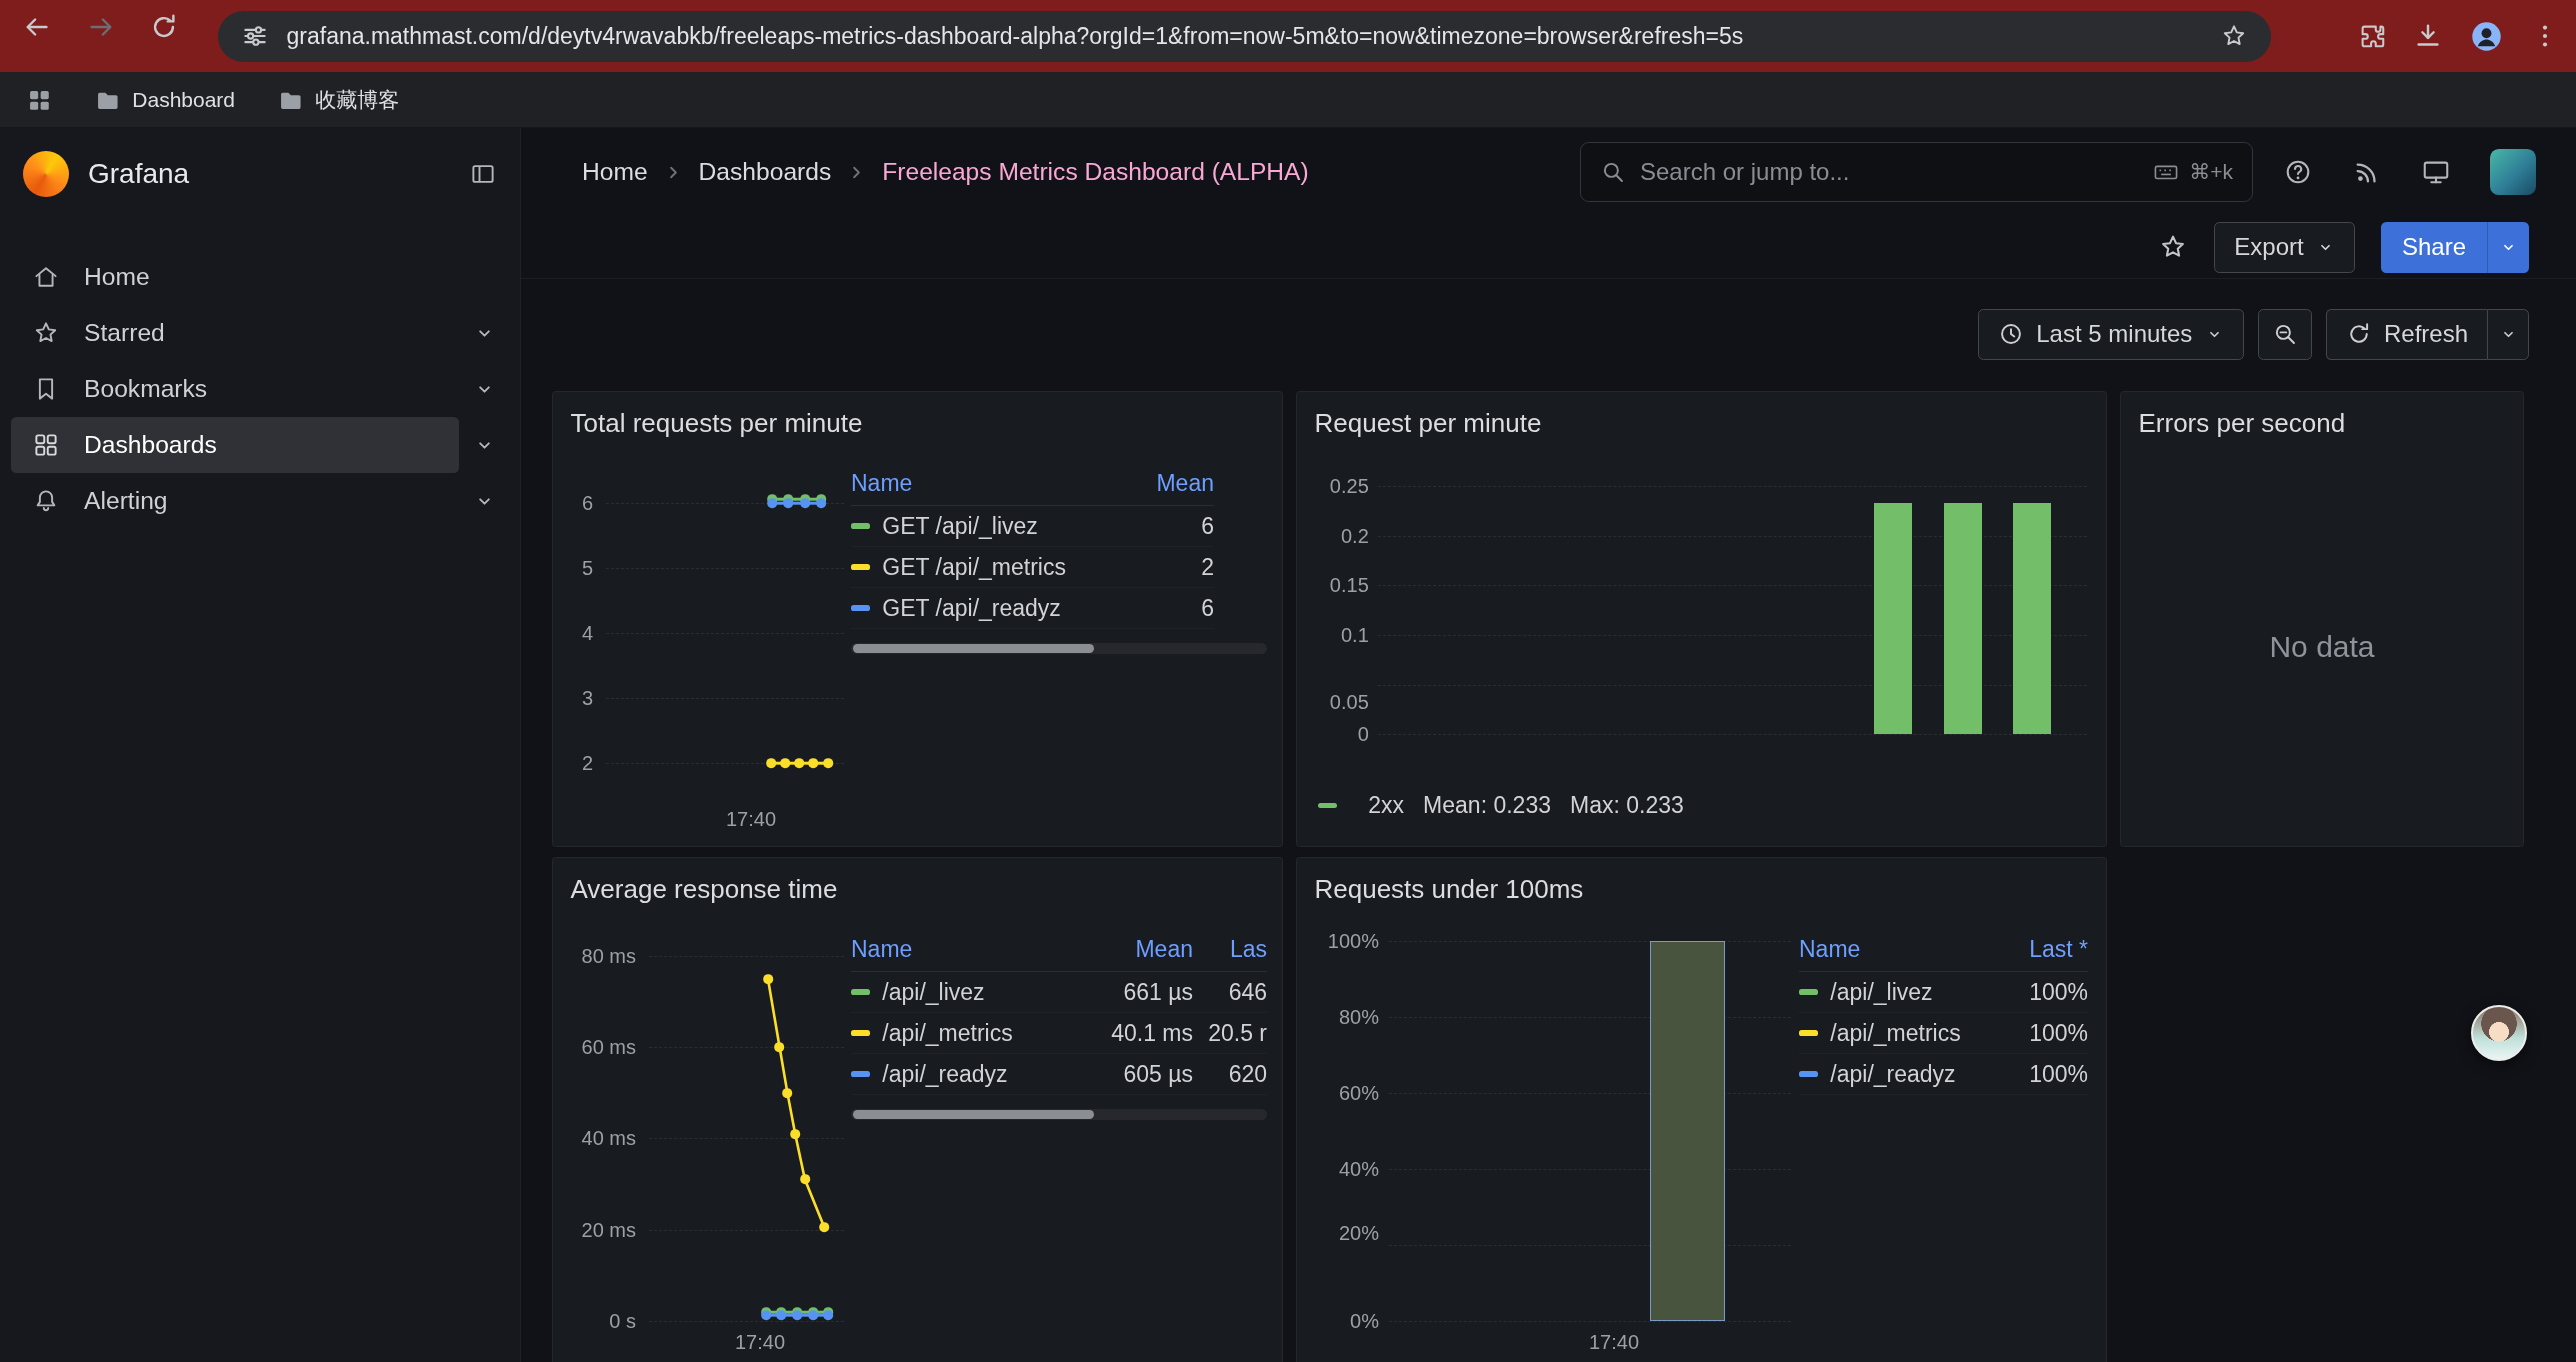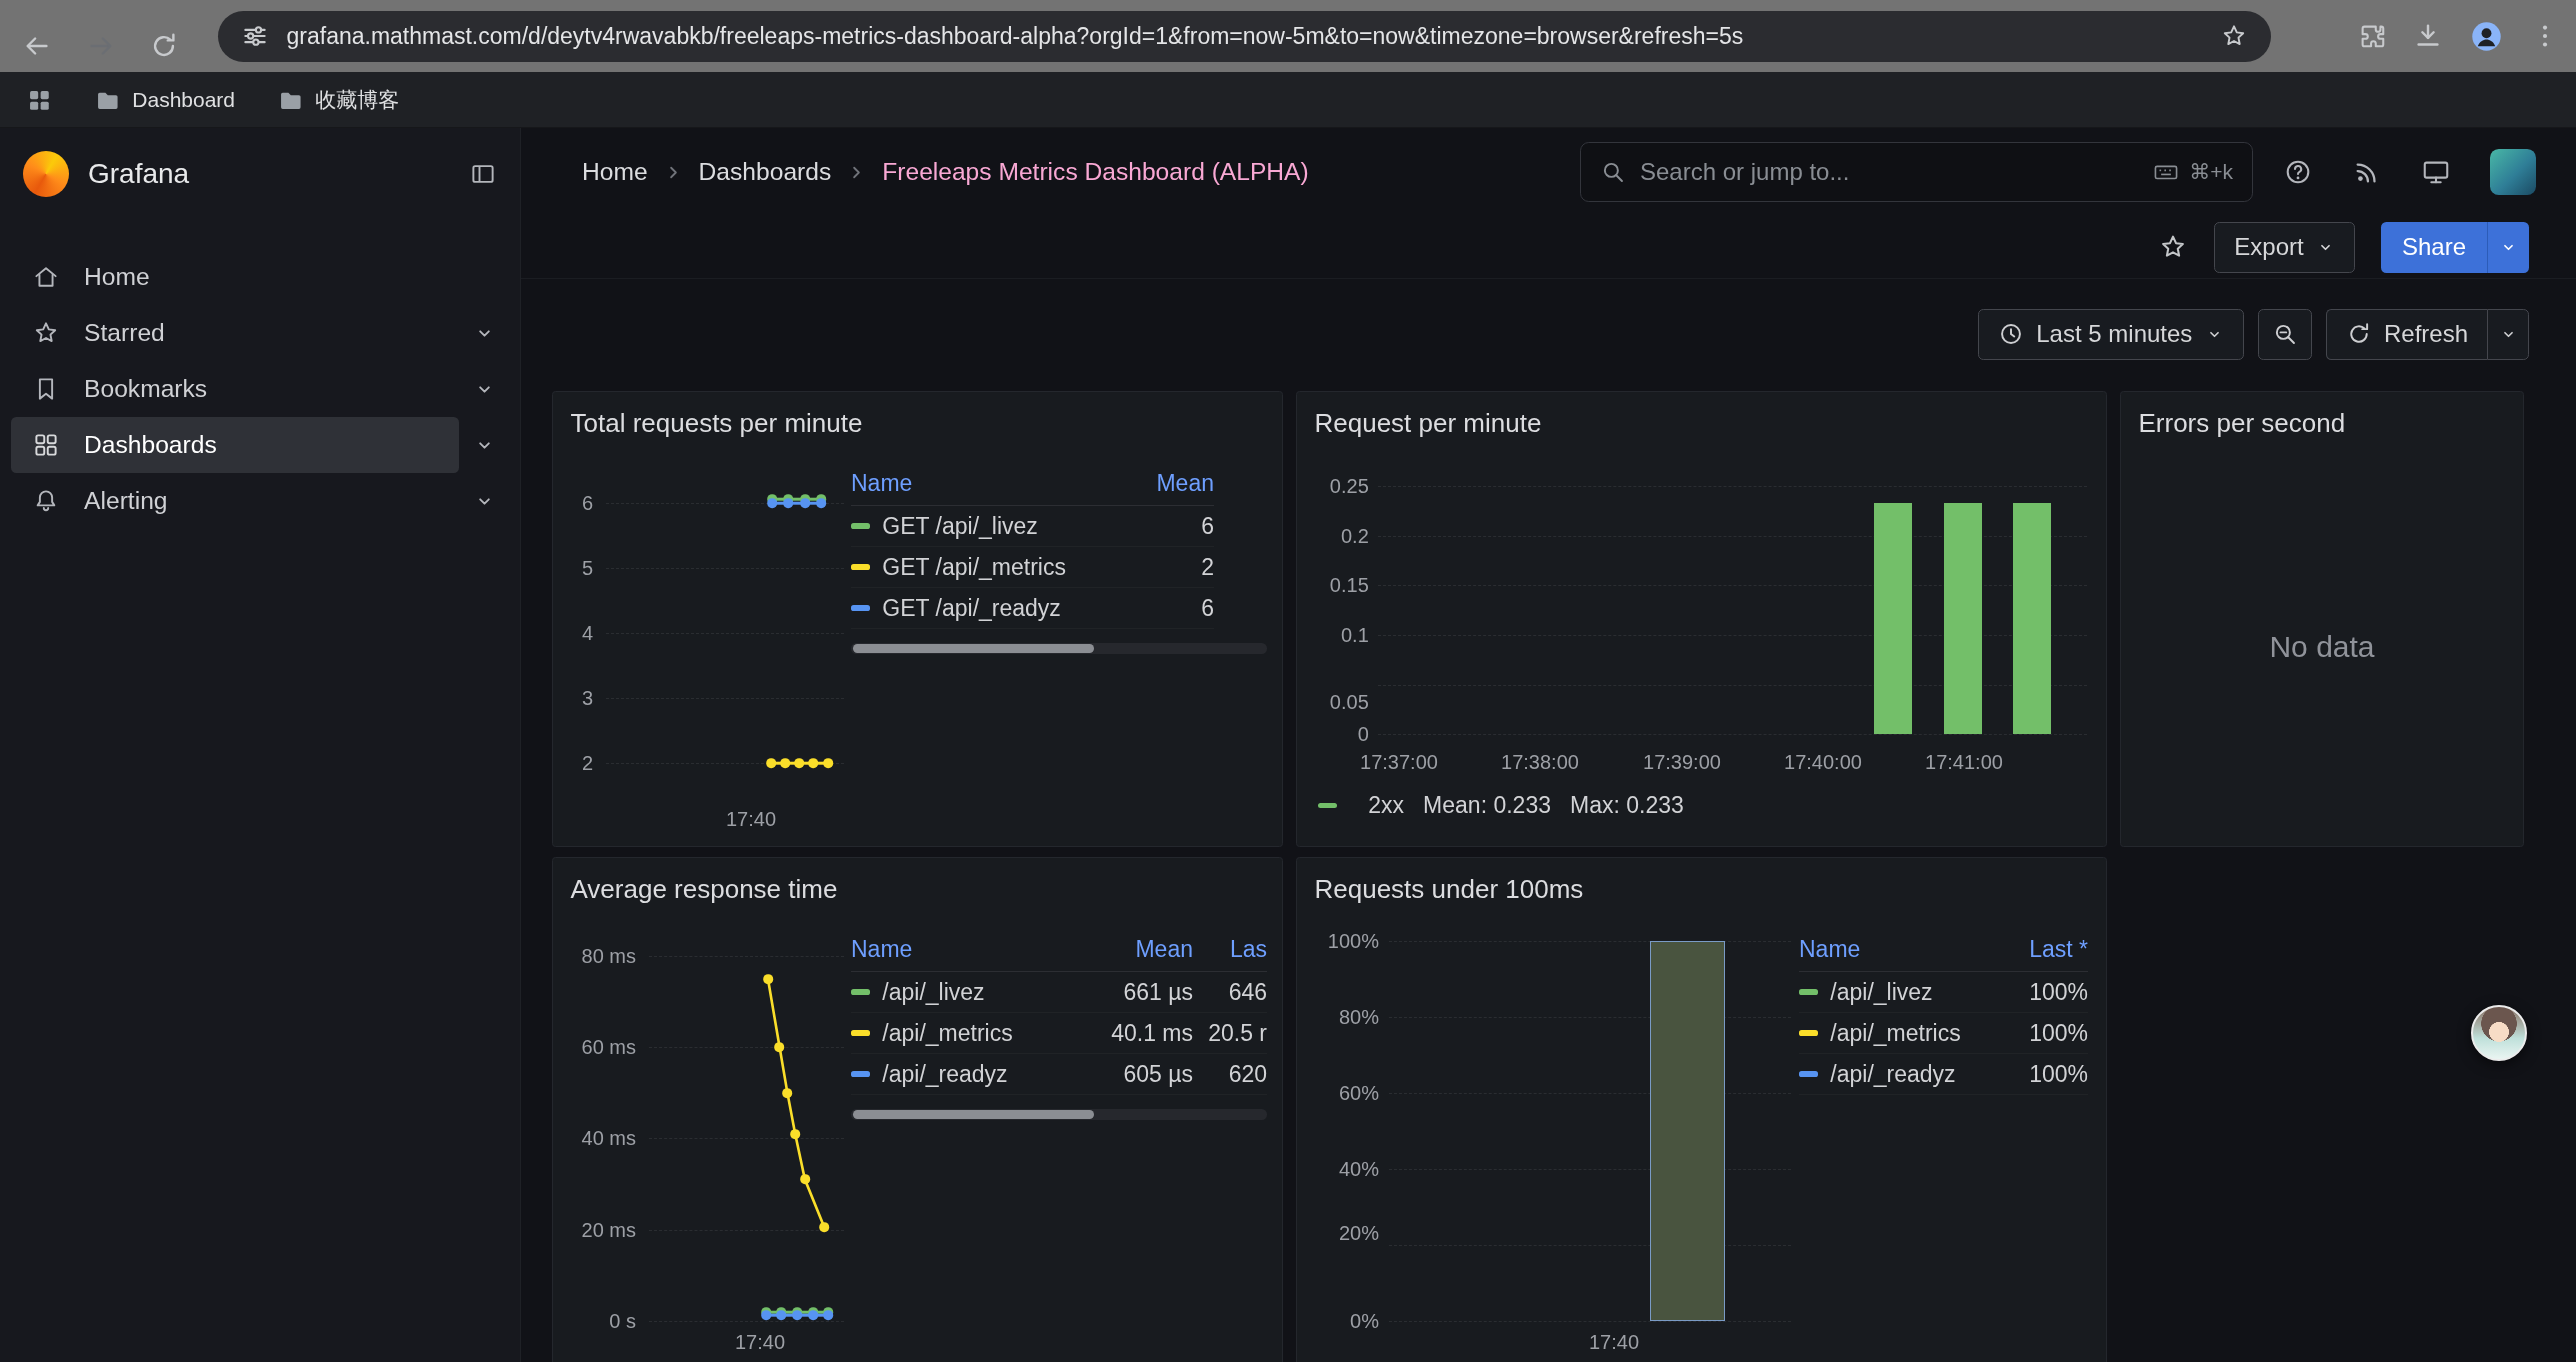--- a/index.html
+++ b/index.html
@@ -2,21 +2,21 @@
 <html style="font-size:14px"><head>
 <meta charset="utf-8">
 <style>
   *{margin:0;padding:0;box-sizing:border-box}
   html,body{width:2576px;height:1363px;background:#111217;font-family:"Liberation Sans","DejaVu Sans",sans-serif;overflow:hidden}
   #root{position:relative;width:2576px;height:1363px;overflow:hidden}
   svg{display:block}
   .ic{display:flex;align-items:center;justify-content:center}
 
   
-  .chrome-top{position:absolute;left:0;top:0;width:100%;height:72px;background:#737373;display:flex;align-items:flex-end}
+  .chrome-top{position:absolute;left:0;top:0;width:100%;height:72px;background:#7f1d1d;display:flex;align-items:flex-start}
   .nav-ic{width:53px;height:53px;margin-left:10.5px;border-radius:50%;display:flex;align-items:center;justify-content:center;flex:none}
   .urlbar{position:absolute;left:218px;top:10.5px;width:2053px;height:51px;background:#2b2c30;border-radius:25.4px;display:flex;align-items:center;padding:0 23px;gap:17.5px}
   .url-text{color:#e4e5e7;font-size:23px;white-space:nowrap;overflow:hidden;flex:1}
   .chrome-right{position:absolute;right:16px;top:0;height:72px;display:flex;align-items:center;gap:26px}
   .bookmarks{position:absolute;left:0;top:72px;width:100%;height:56px;background:#1f2125;display:flex;align-items:center;gap:42px;padding-left:26px;border-bottom:0.9px solid #16171a}
   .bm{display:flex;align-items:center;gap:12.3px;color:#dfe0e2;font-size:21px}
 
   
   .gf{position:absolute;left:0;top:128px;width:2576px;height:1235px;background:#111217;overflow:hidden}
   .sidebar{position:absolute;left:0;top:0;width:521px;height:100%;background:#17181e;border-right:0.9px solid #1f2126}
@@ -483,27 +483,20 @@
             <div class="gridline" style="top: 0px;"></div>
             <div class="gridline" style="top: 50px;"></div>
             <div class="gridline" style="top: 99px;"></div>
             <div class="gridline" style="top: 149px;"></div>
             <div class="gridline" style="top: 199px;"></div>
             <div class="gridline" style="top: 248px;"></div>
             <div class="bar" style="left: 496px; width: 38px; top: 17px; height: 231px; background: rgb(115, 191, 105);"></div>
             <div class="bar" style="left: 566px; width: 38px; top: 17px; height: 231px; background: rgb(115, 191, 105);"></div>
             <div class="bar" style="left: 635px; width: 38px; top: 17px; height: 231px; background: rgb(115, 191, 105);"></div>
           </div>
-        <div class="xlabels" style="left:81px;top:359px;width:709px;height:28px">
-            <div class="xlab" style="left: 21px;">17:37:00</div>
-            <div class="xlab" style="left: 162px;">17:38:00</div>
-            <div class="xlab" style="left: 304px;">17:39:00</div>
-            <div class="xlab" style="left: 445px;">17:40:00</div>
-            <div class="xlab" style="left: 586px;">17:41:00</div>
-          </div>
         <div class="legend-line" style="left:21px;top:400px">
           <span class="series-chip" style="background: rgb(115, 191, 105);"></span>
           <span>2xx</span>
           <span>Mean: 0.233</span>
           <span>Max: 0.233</span>
         </div>
       </section>
 
       <section class="panel" style="left:1599px;top:263px;width:404px;height:456px">
         <h2 class="panel-title">Errors per second</h2>

